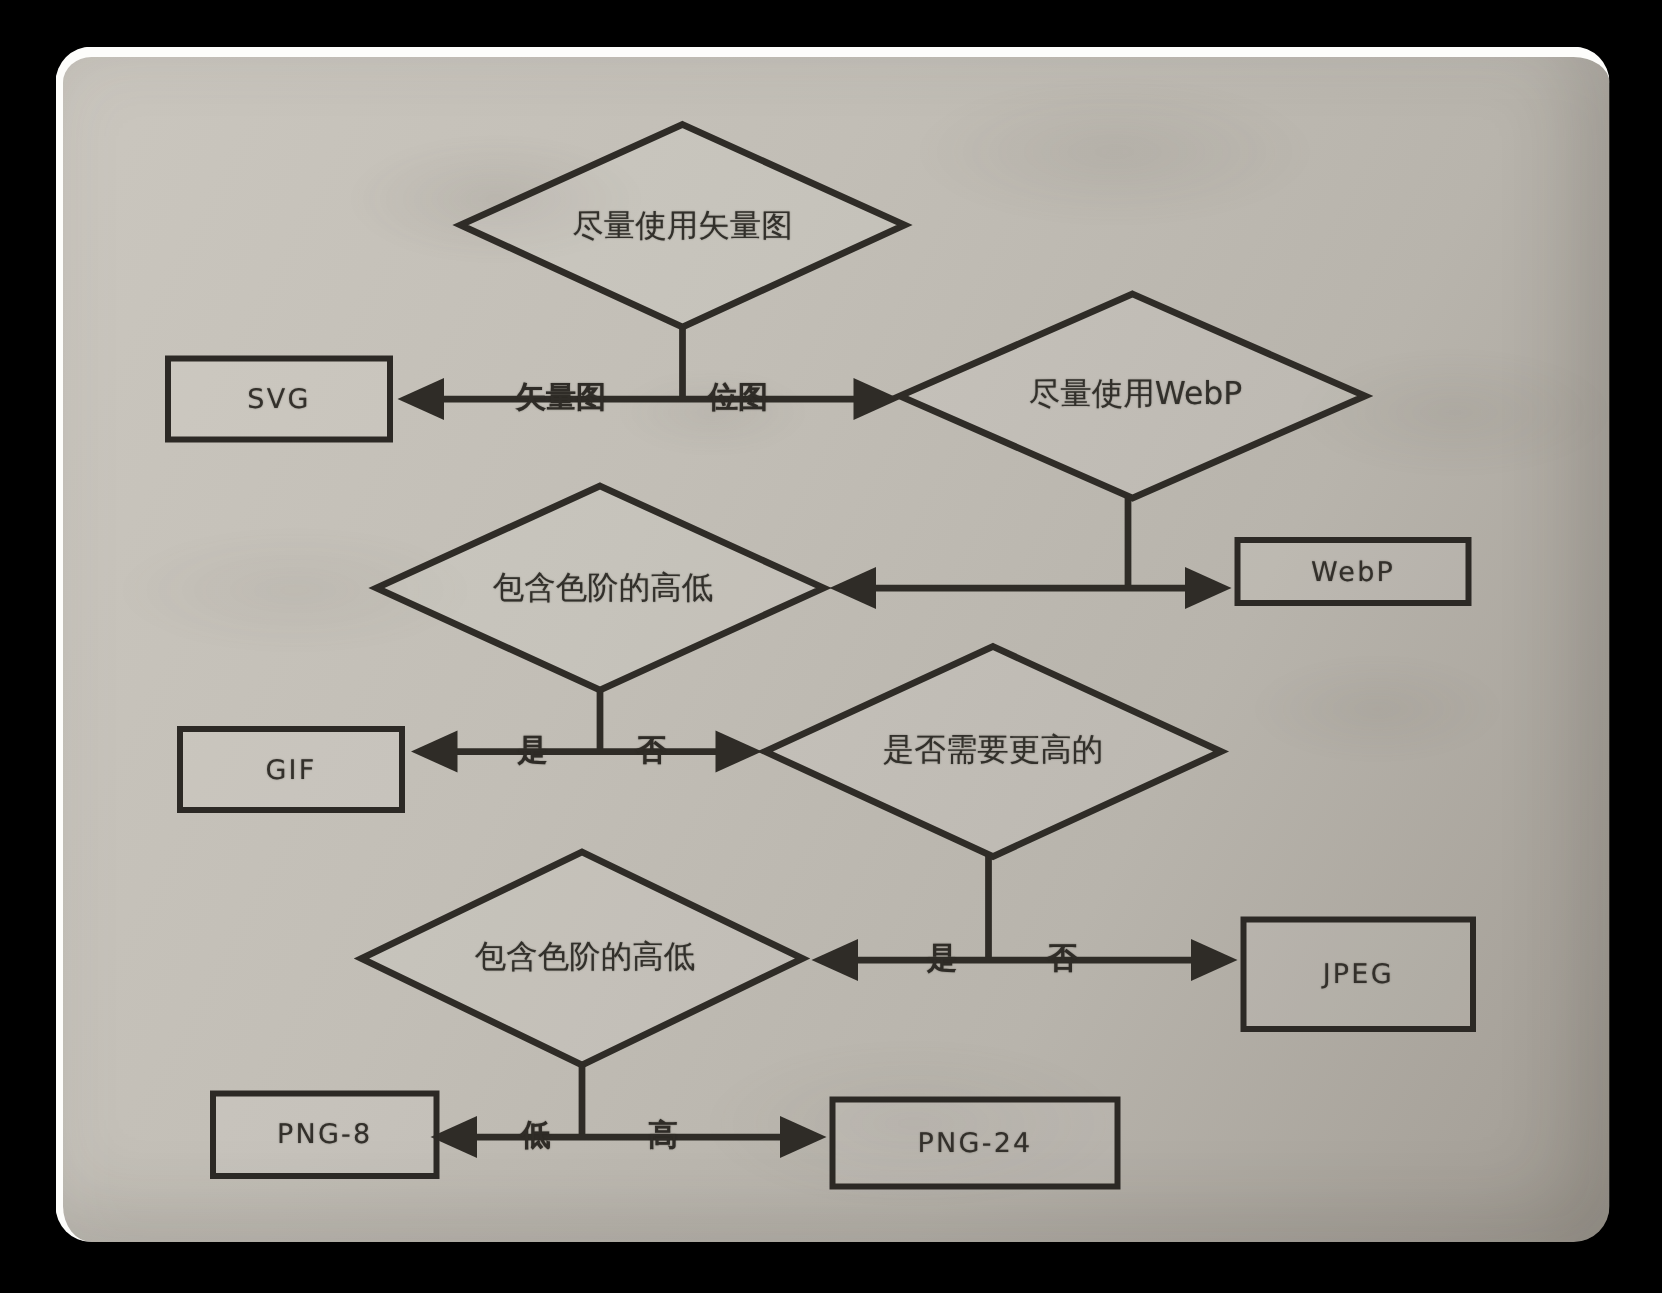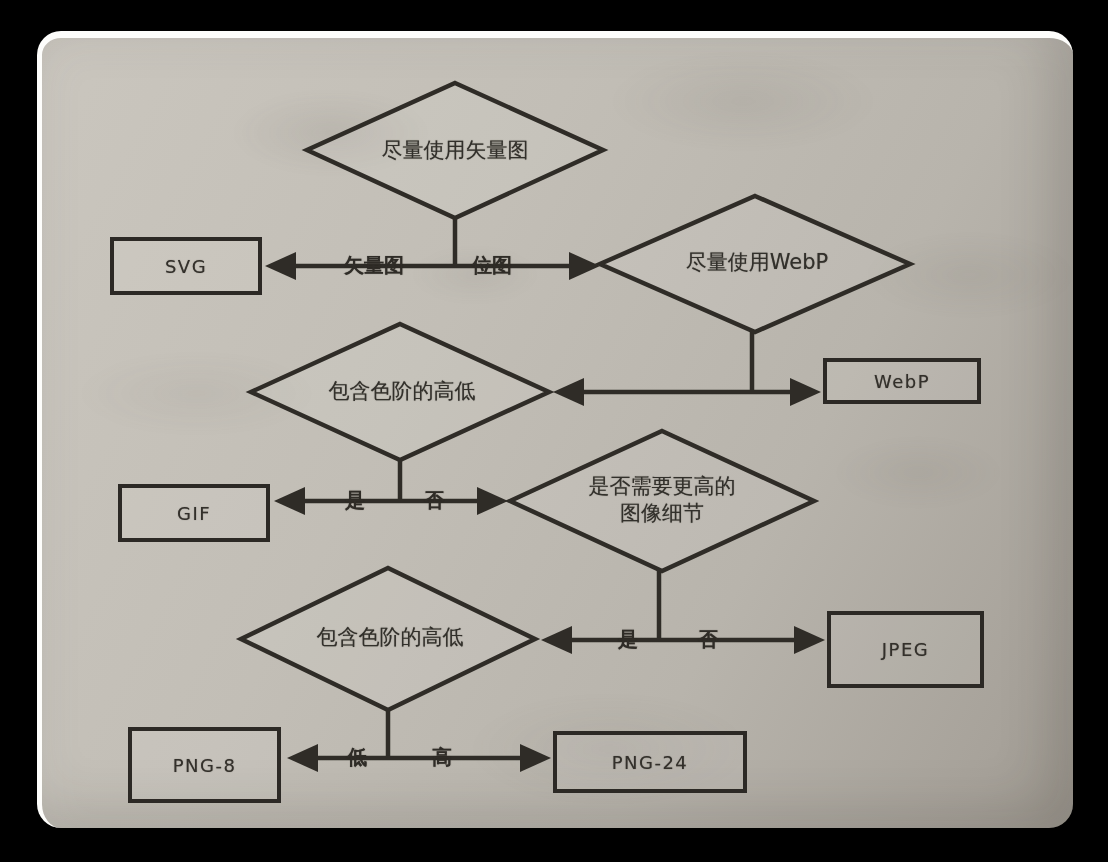--- a/index.html
+++ b/index.html
@@ -107,33 +107,32 @@
   </div>
 <div class="result-box" style="left:823px;top:358px;width:158px;height:46px;">
     <span>WebP</span>
   </div>
 <div class="result-box" style="left:118px;top:472px;width:152px;height:58px;margin-top:12px;">
     <span>GIF</span>
   </div>
 <div class="result-box" style="left:827px;top:611px;width:157px;height:77px;">
     <span>JPEG</span>
   </div>
-<div class="result-box" style="left:128px;top:727px;width:153px;height:76px;">
+<div class="result-box" style="left:140px;top:727px;width:153px;height:59px;">
     <span>PNG-8</span>
   </div>
 <div class="result-box" style="left:553px;top:731px;width:194px;height:62px;">
     <span>PNG-24</span>
   </div>
 
 <div class="node-label" style="left:455px;top:151px;">尽量使用矢量图</div>
 <div class="node-label" style="left:757px;top:263px;">尽量使用WebP</div>
 <div class="node-label" style="left:402px;top:392px;">包含色阶的高低</div>
 <div class="node-label" style="left:662px;top:500px;">
   <div>是否需要更高的</div>
-  <div>图像细节</div>
 </div>
 <div class="node-label" style="left:390px;top:638px;">包含色阶的高低</div>
 
 <div class="edge-label" style="left:374px;top:265px;">矢量图</div>
 <div class="edge-label" style="left:492px;top:265px;">位图</div>
 <div class="edge-label" style="left:355px;top:500px;">是</div>
 <div class="edge-label" style="left:434px;top:500px;">否</div>
 <div class="edge-label" style="left:628px;top:639px;">是</div>
 <div class="edge-label" style="left:708px;top:639px;">否</div>
 <div class="edge-label" style="left:357px;top:757px;">低</div>

